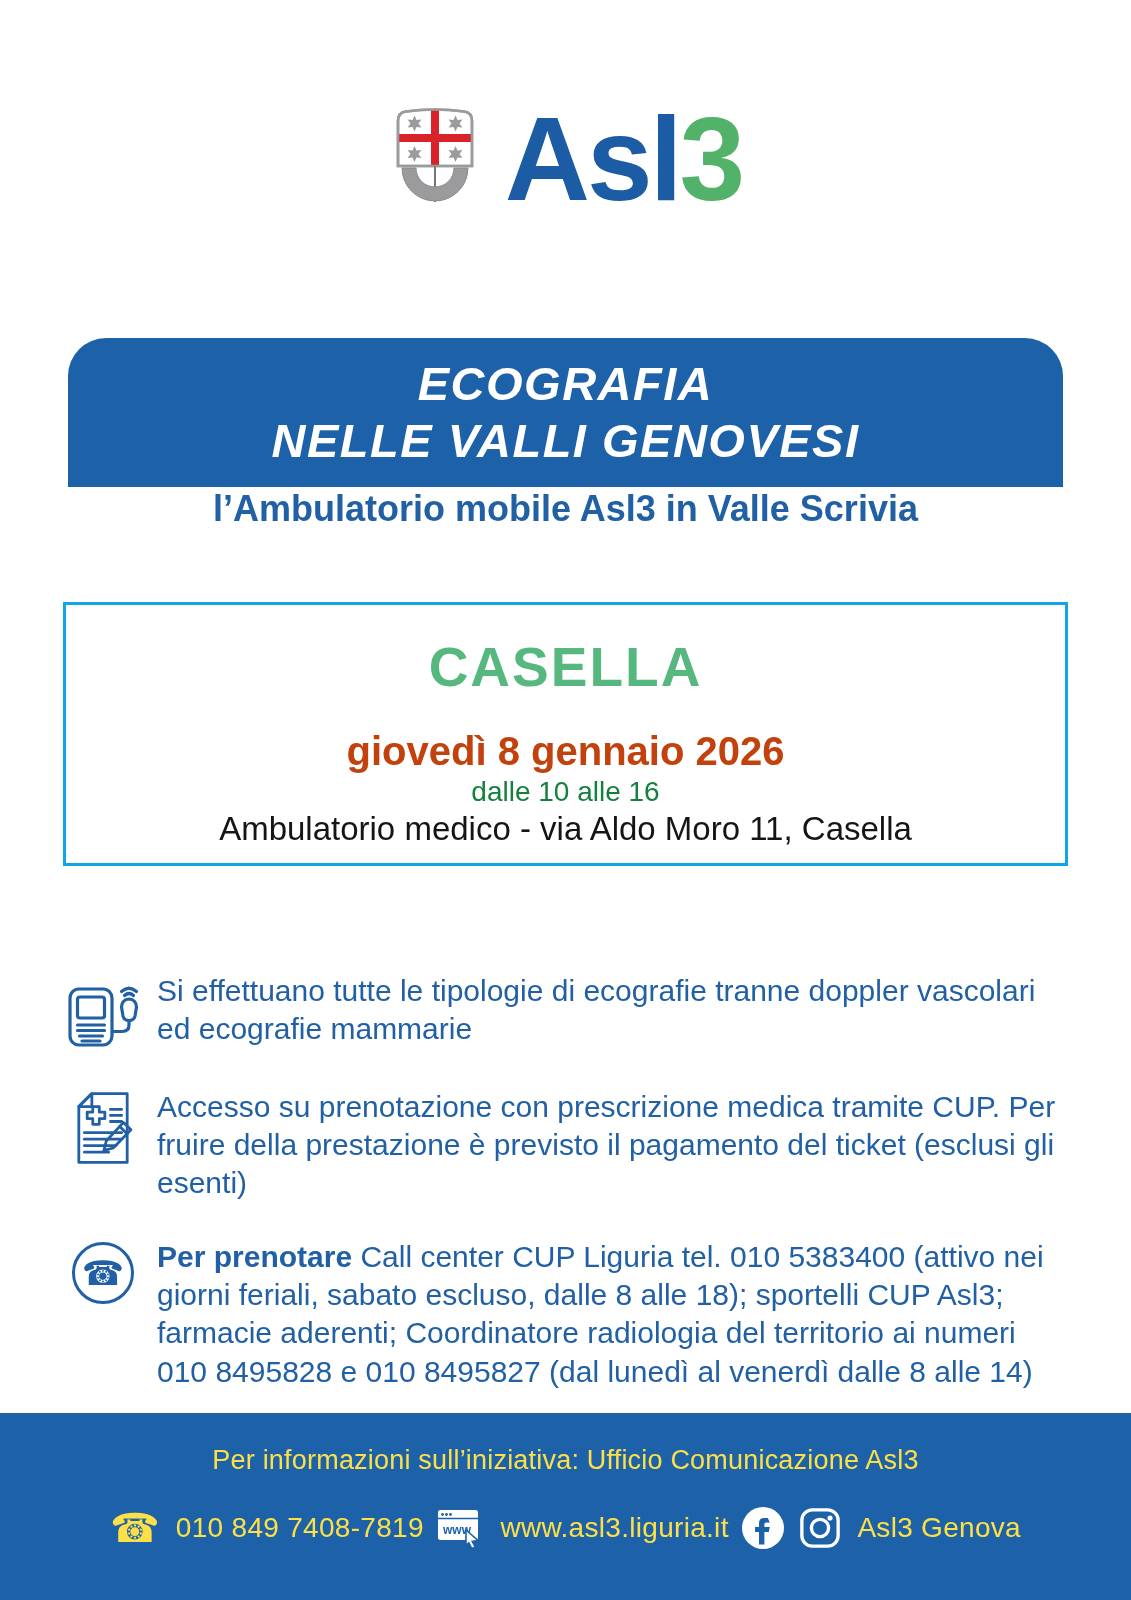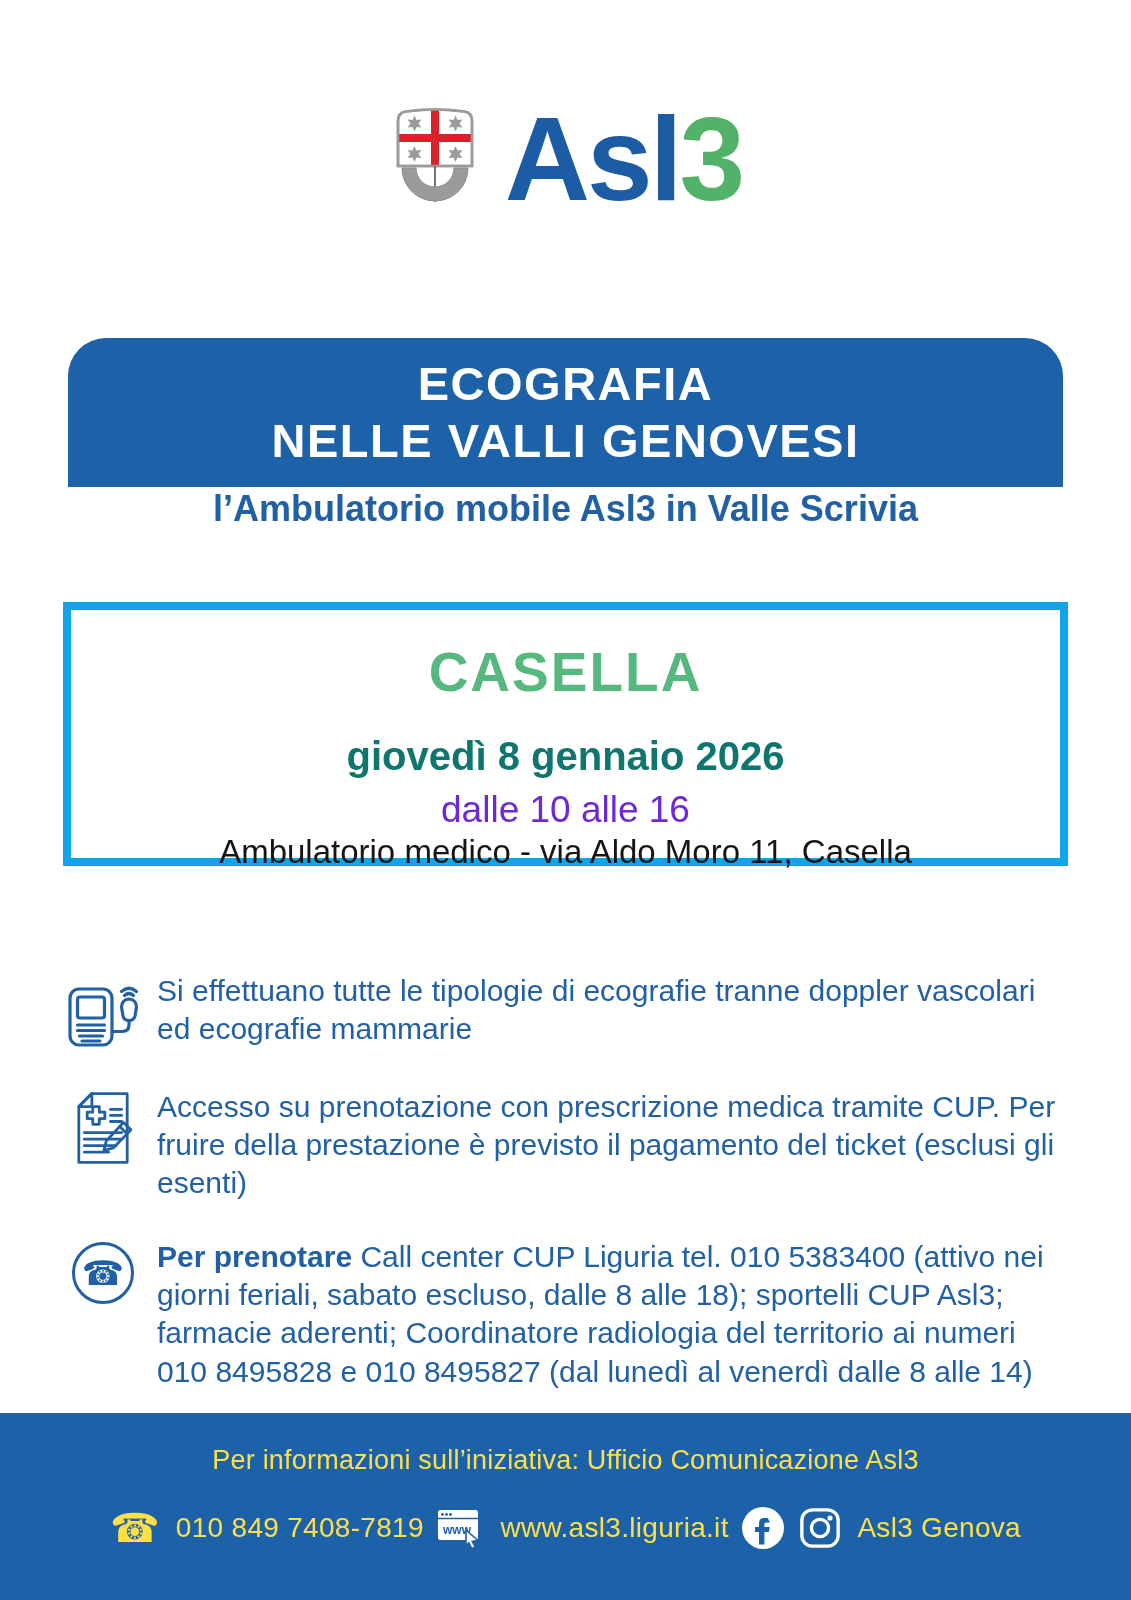--- a/index.html
+++ b/index.html
@@ -16,37 +16,37 @@
   .brand { font-size:118px; font-weight:bold; letter-spacing:-3px; line-height:1; }
   .brand .asl { color:#1b5ca5; }
   .brand .three { color:#53b269; }
   .tagline { margin-top:6px; color:#1b5ca5; font-weight:bold; font-size:21px; letter-spacing:0.3px; }
 
   
   .banner {
     position:absolute; left:68px; top:338px; width:995px; height:149px;
     background:#1d61a8; border-radius:38px 38px 0 0;
     display:flex; flex-direction:column; align-items:center; justify-content:center;
-    color:#ffffff; text-align:center;
+    color:#ffffff; text-align:center;font-style:italic;
   }
   .banner .t1, .banner .t2 { font-size:47px; font-weight:800; letter-spacing:1.5px; line-height:1.2; }
   .subtitle {
     position:absolute; left:0; top:488px; width:100%; text-align:center;
     color:#2160a5; font-size:36px; font-weight:bold;
   }
 
   
   .event-box {
     position:absolute; left:63px; top:602px; width:1005px; height:264px;
-    border:8px solid #0ea5e9; background:#ffffff; text-align:center;
+    border:3px solid #0ea5e9; background:#ffffff; text-align:center;
     padding-top:30px;
   }
   .event-location { color:#56b87e; font-size:55px; font-weight:800; letter-spacing:2px; }
-  .event-date { margin-top:30px; color:#0f766e; font-size:40px; font-weight:bold; }
-  .event-time { margin-top:10px; color:#6d28d9; font-size:37px; }
+  .event-date { margin-top:30px; color:#c2410c; font-size:40px; font-weight:bold; }
+  .event-time { margin-top:2px; color:#15803d; font-size:28px; }
   .event-address { margin-top:2px; color:#151515; font-size:33px; }
 
   
   .info-list { position:absolute; left:63px; top:972px; width:1005px; }
   .info-item { display:flex; align-items:flex-start; margin-bottom:36px; }
   .info-icon { flex:0 0 80px; margin-right:14px; display:flex; justify-content:center; }
   .info-text { flex:1; color:#2160a5; font-size:30px; line-height:1.27; }
   .info-text b { font-weight:bold; }
   .icon-svg { width:76px; height:80px; }
   .phone-circle {

